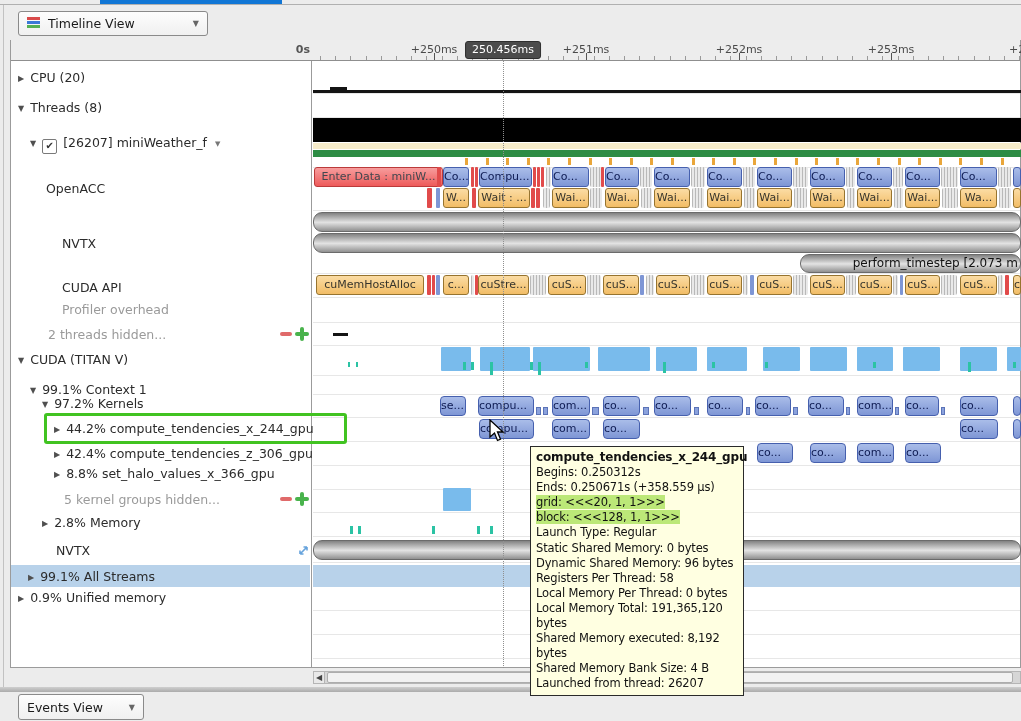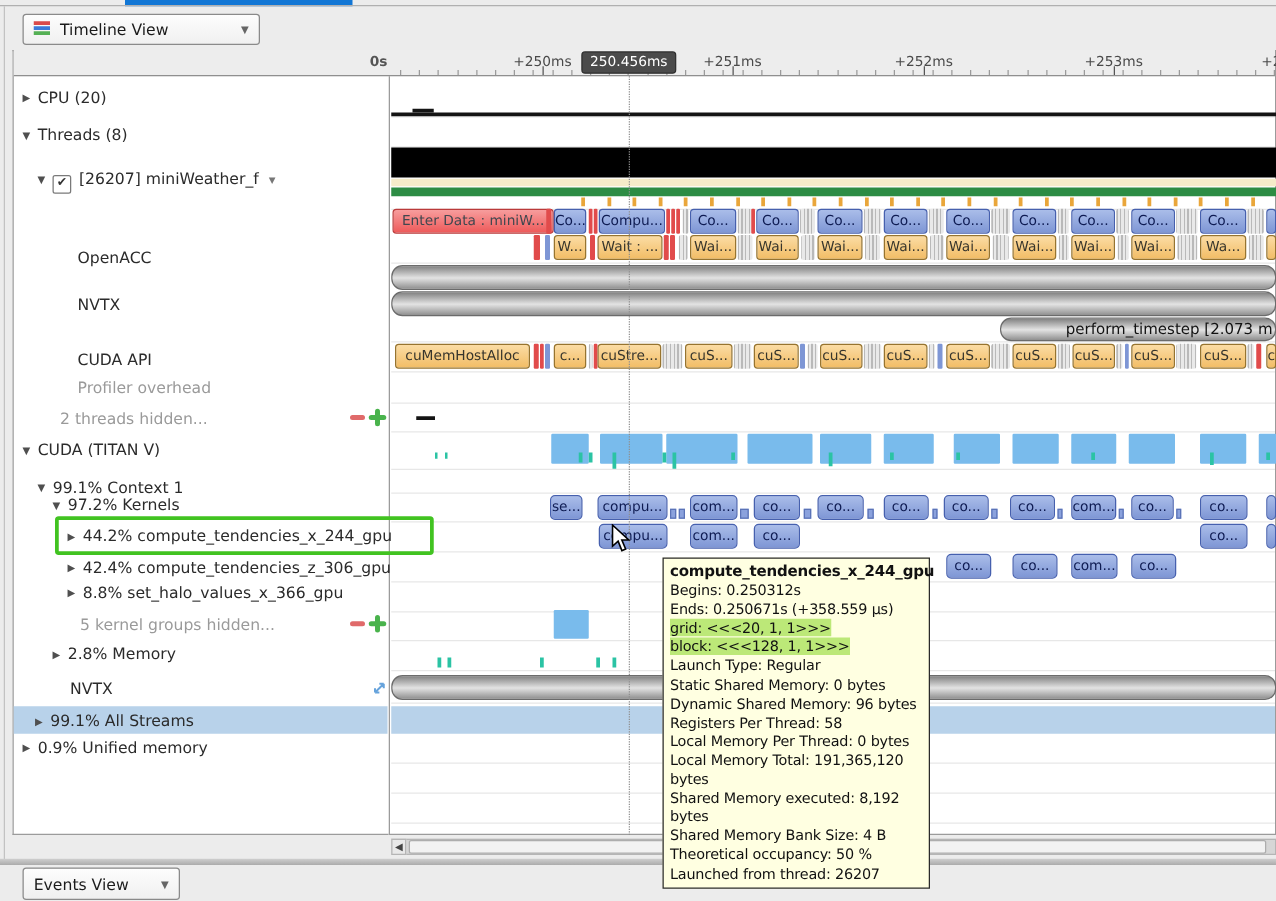--- a/index.html
+++ b/index.html
@@ -41,21 +41,21 @@
   .mp .plusv{position:absolute;left:20px;top:0;width:4px;height:14px;background:#49b34c;border-radius:2px;}
   .mp .plush{position:absolute;left:15px;top:5px;width:14px;height:4px;background:#49b34c;border-radius:2px;}
   #row-highlight-sidebar{left:11px;top:565px;width:299px;height:22px;z-index:1;}
   #row-highlight-timeline{left:313px;top:565px;width:707px;height:22px;z-index:1;}
   #green-box{left:44px;top:413px;width:303px;height:31px;border:3px solid #41c321;border-radius:3px;z-index:40;}
   .expand-icon{position:absolute;z-index:4;}
   
   .gridline{position:absolute;left:313px;width:707px;height:1px;background:#e7e7e7;z-index:1;}
   .blk{position:absolute;box-sizing:border-box;overflow:hidden;white-space:nowrap;z-index:3;}
   .blue,.kblue{background:linear-gradient(#aabde9,#7e96d5);border:1px solid #4660ae;border-radius:3px;
-      color:#0e1b52;font-size:11px;text-align:center;line-height:17px;}
+      color:#0e1b52;font-size:11px;line-height:17px;}
   .kblue{border-radius:4px;}
   .red{background:linear-gradient(#f79d9d,#ee5a5a);border:1px solid #bb3a3a;border-radius:3px;
       color:#40474f;font-size:11px;text-align:center;line-height:17px;}
   .orange{background:linear-gradient(#fbdca4,#f2bd66);border:1px solid #97742f;border-radius:3px;
       color:#37352c;font-size:11px;text-align:center;line-height:17px;}
   .redsliver{background:#e14b4b;border-radius:1px;}
   .bluesliver{background:#7e96d5;border-radius:1px;}
   .grayhatch{background:repeating-linear-gradient(90deg,#b9b9b9 0,#b9b9b9 1px,#e9e9e9 1px,#e9e9e9 3px);border-radius:2px;}
   .nvtx,.nvtxr{background:linear-gradient(#828282,#e3e3e3 52%,#909090);border:1px solid #6b6b6b;border-radius:9px;
       color:#121212;font-size:12px;text-align:center;line-height:17px;}
@@ -164,21 +164,21 @@
     <span class="tick" style="left: 880px; height: 7px; background: rgb(85, 85, 85);"></span>
   </div>
 
 <div class="abs" id="row-highlight-sidebar" style="background: rgb(184, 210, 234);"></div>
 <div class="abs" id="row-highlight-timeline" style="background: rgb(184, 210, 234);"></div>
 
 <div id="sidebar-items">
     <div class="si" style="left: 18px; top: 70px;"><span class="arr">▶</span><span>CPU (20)</span></div>
     <div class="si" style="left: 18px; top: 100px;"><span class="arr">▼</span><span>Threads (8)</span></div>
     <div class="si" style="left: 30px; top: 135px;"><span class="arr">▼</span><span class="cb">✔</span><span>[26207] miniWeather_f</span><span class="caret">▼</span></div>
-    <div class="si" style="left: 62px; top: 181px; margin-top: 17px;"><span>OpenACC</span></div>
+    <div class="si" style="left: 46px; top: 181px;"><span>OpenACC</span></div>
     <div class="si" style="left: 62px; top: 236px;"><span>NVTX</span></div>
     <div class="si" style="left: 62px; top: 280px;"><span>CUDA API</span></div>
     <div class="si gray" style="left: 62px; top: 302px;"><span>Profiler overhead</span></div>
     <div class="si gray" style="left: 48px; top: 327px;"><span>2 threads hidden...</span></div>
     <div class="mp" style="left: 280px; top: 327px; position: absolute;">
       <span class="minus"></span>
       <span class="plusv"></span>
       <span class="plush"></span>
     </div>
     <div class="si" style="left: 18px; top: 352px;"><span class="arr">▼</span><span>CUDA (TITAN V)</span></div>
@@ -424,21 +424,20 @@
       <div><span class="hl">grid:  &lt;&lt;&lt;20, 1, 1&gt;&gt;&gt;</span></div>
       <div><span class="hl">block: &lt;&lt;&lt;128, 1, 1&gt;&gt;&gt;</span></div>
       <div>Launch Type: Regular</div>
       <div>Static Shared Memory: 0 bytes</div>
       <div>Dynamic Shared Memory: 96 bytes</div>
       <div>Registers Per Thread: 58</div>
       <div>Local Memory Per Thread: 0 bytes</div>
       <div>Local Memory Total: 191,365,120 bytes</div>
       <div>Shared Memory executed: 8,192 bytes</div>
       <div>Shared Memory Bank Size: 4 B</div>
-      <div>Theoretical occupancy: 50 %</div>
       <div>Launched from thread: 26207</div>
     </div>
 </div>
 
 <svg class="abs" id="mouse-cursor" width="22" height="24" viewBox="0 0 22 24">
   <polygon points="1,1 1,18 5.5,14 8.5,21.5 11.5,20.2 8.5,13 14,13" fill="#fff" stroke="#000" stroke-width="1.3"></polygon>
 </svg>
 
 <div class="abs" id="hscroll-track"></div>
 <div class="abs" id="hscroll-left">◀</div>

